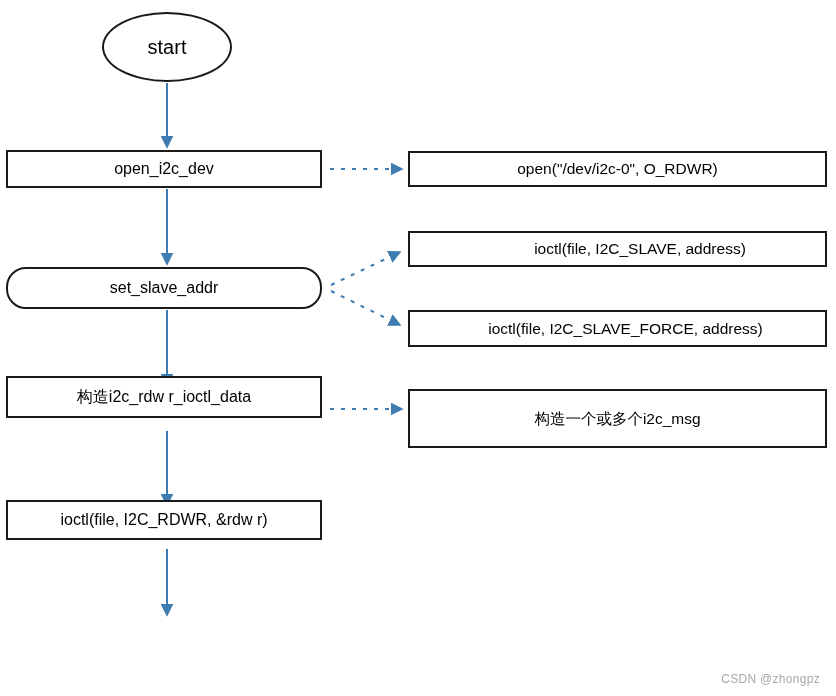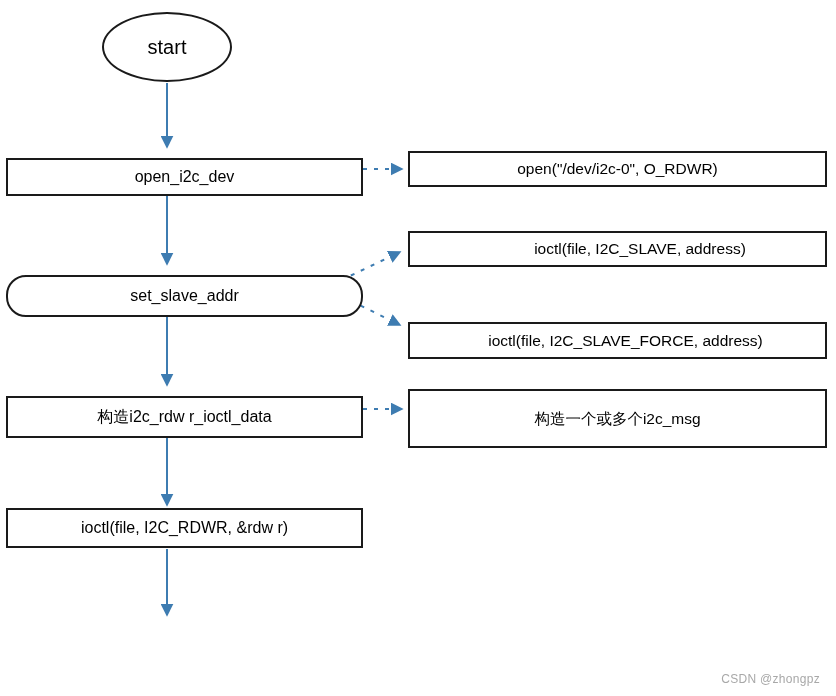--- a/index.html
+++ b/index.html
@@ -37,21 +37,21 @@
     display:flex;align-items:center;justify-content:center;
     color:var(--node-text);
     font-size:16px;
     line-height:1.1;
     white-space:nowrap;
   }
   .terminal{
     border-radius:50%;
     font-size:20px;
   }
-  .proc-left{left:6px;width:357px;margin-top:8px;}
+  .proc-left{left:6px;width:316px;}
   .proc-right{left:408px;width:419px;font-size:15.5px;}
   .watermark{
     position:absolute;
     right:16px;bottom:10px;
     font-size:12px;
     color:var(--watermark-text);
     letter-spacing:0.3px;
   }
 </style>
 </head>
@@ -89,25 +89,25 @@
   </div>
 
   <div class="node proc-right" style="top:231px;height:36px;padding-left:45px;">
     <span>ioctl(file, I2C_SLAVE, address)</span>
   </div>
 
   <div class="node proc-left" style="top:267px;height:42px;border-radius:20px;">
     <span>set_slave_addr</span>
   </div>
 
-  <div class="node proc-right" style="top:322px;height:37px;padding-left:16px;">
+  <div class="node proc-right" style="top:310px;height:37px;padding-left:16px;">
     <span>ioctl(file, I2C_SLAVE_FORCE, address)</span>
   </div>
 
-  <div class="node proc-left" style="top:388px;height:42px;">
+  <div class="node proc-left" style="top:376px;height:42px;">
     <span>构造i2c_rdw r_ioctl_data</span>
   </div>
 
   <div class="node proc-right" style="top:389px;height:59px;">
     <span>构造一个或多个i2c_msg</span>
   </div>
 
   <div class="node proc-left" style="top:500px;height:40px;">
     <span>ioctl(file, I2C_RDWR, &amp;rdw r)</span>
   </div>

